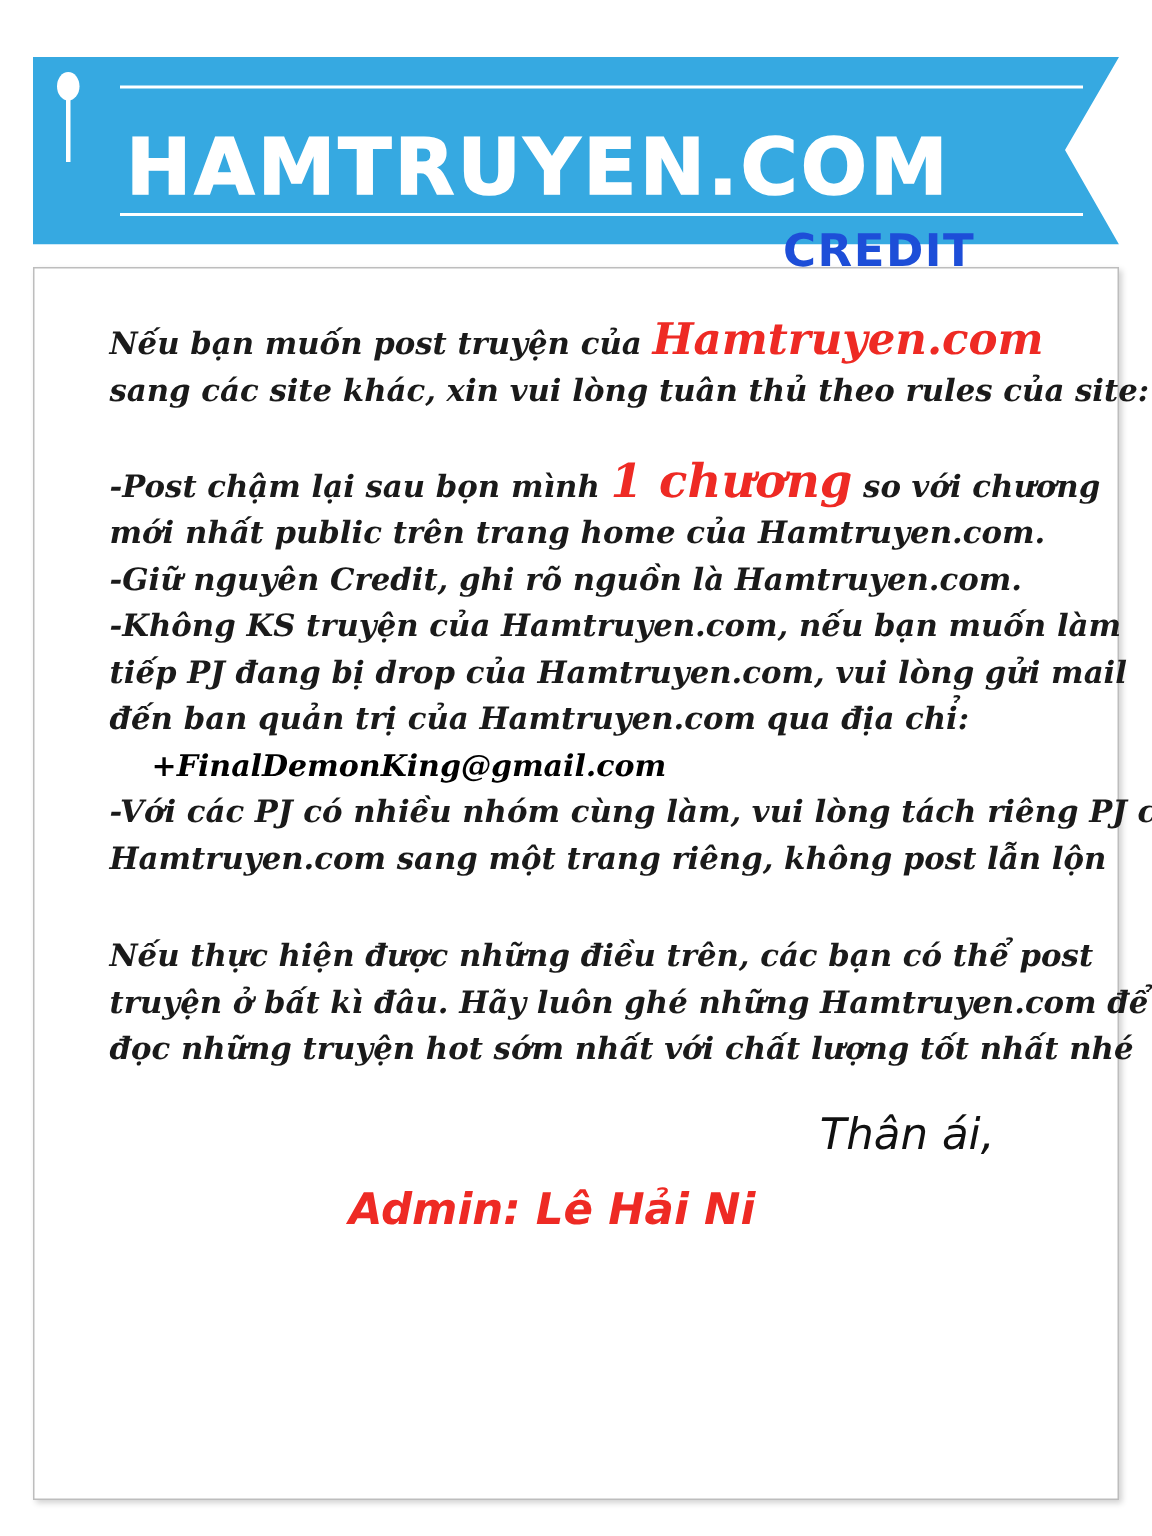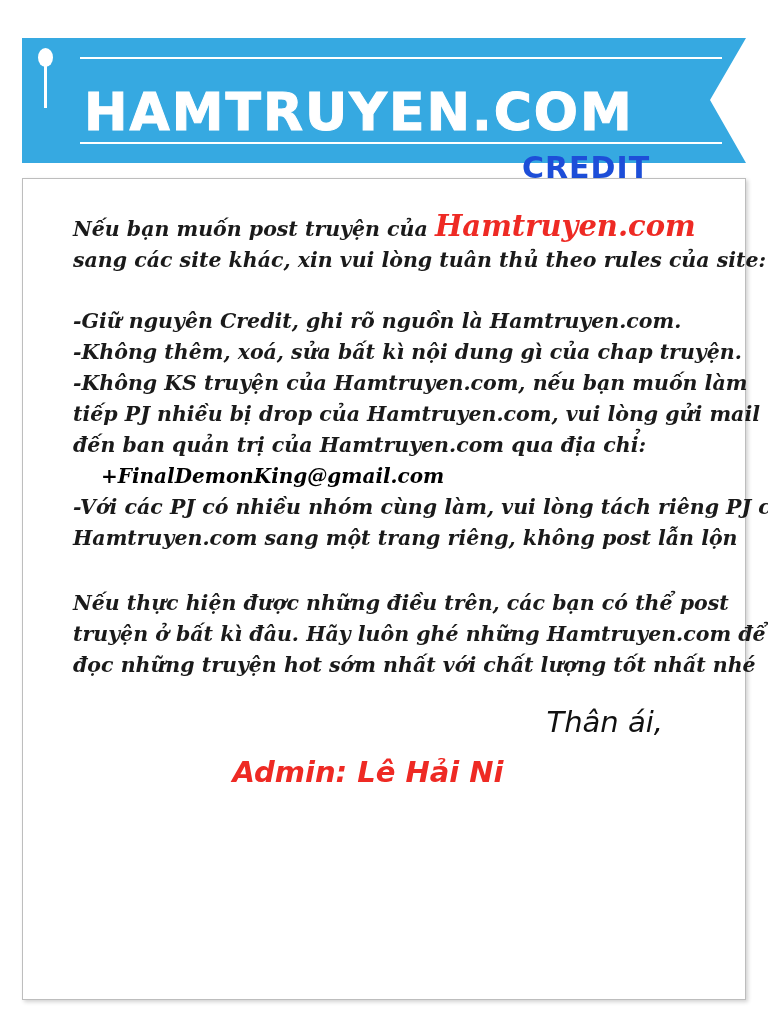--- a/index.html
+++ b/index.html
@@ -167,24 +167,27 @@
 <div class="card">
   <div class="card-inner">
 
     <div class="para">
       <span>Nếu bạn muốn post truyện của </span><span class="brand-big">Hamtruyen.com</span>
     </div>
     <div class="para">sang các site khác, xin vui lòng tuân thủ theo rules của site:</div>
 
     <div class="gap-md"></div>
 
+    <div class="para">
+      <span>-Post chậm lại sau bọn mình </span><span class="chuong">1 chương</span><span> so với chương</span>
+    </div>
+    <div class="para"> mới nhất public trên trang home của Hamtruyen.com.</div>
     <div class="para">-Giữ nguyên Credit, ghi rõ nguồn là Hamtruyen.com.</div>
-    <div class="para">-Không thêm, xoá, sửa bất kì nội dung gì của chap truyện.</div>
     <div class="para">-Không KS truyện của Hamtruyen.com, nếu bạn muốn làm</div>
-    <div class="para">tiếp PJ nhiều bị drop của Hamtruyen.com, vui lòng gửi mail</div>
+    <div class="para">tiếp PJ đang bị drop của Hamtruyen.com, vui lòng gửi mail</div>
     <div class="para">đến ban quản trị của Hamtruyen.com qua địa chỉ:</div>
     <div class="para indent">
       <span class="email" style="margin-left:24px">+FinalDemonKing@gmail.com</span>
     </div>
     <div class="para">-Với các PJ có nhiều nhóm cùng làm, vui lòng tách riêng PJ của</div>
     <div class="para">Hamtruyen.com sang một trang riêng, không post lẫn lộn</div>
 
     <div class="gap-lg"></div>
 
     <div class="para">Nếu thực hiện được những điều trên, các bạn có thể post</div>

